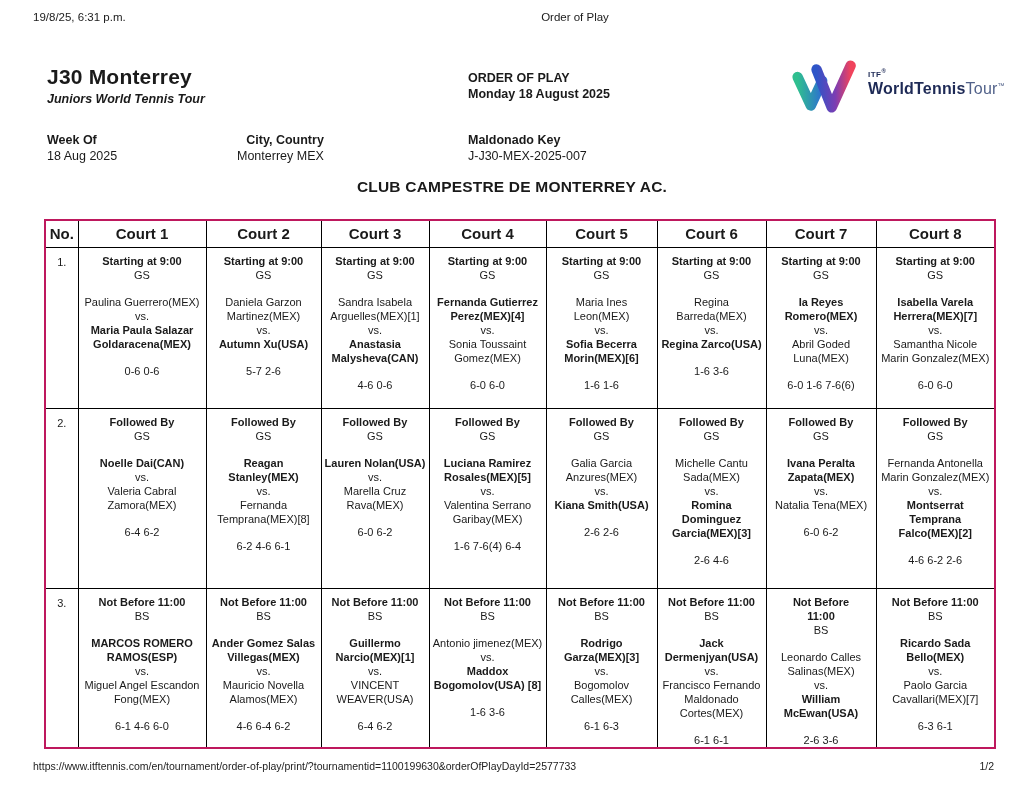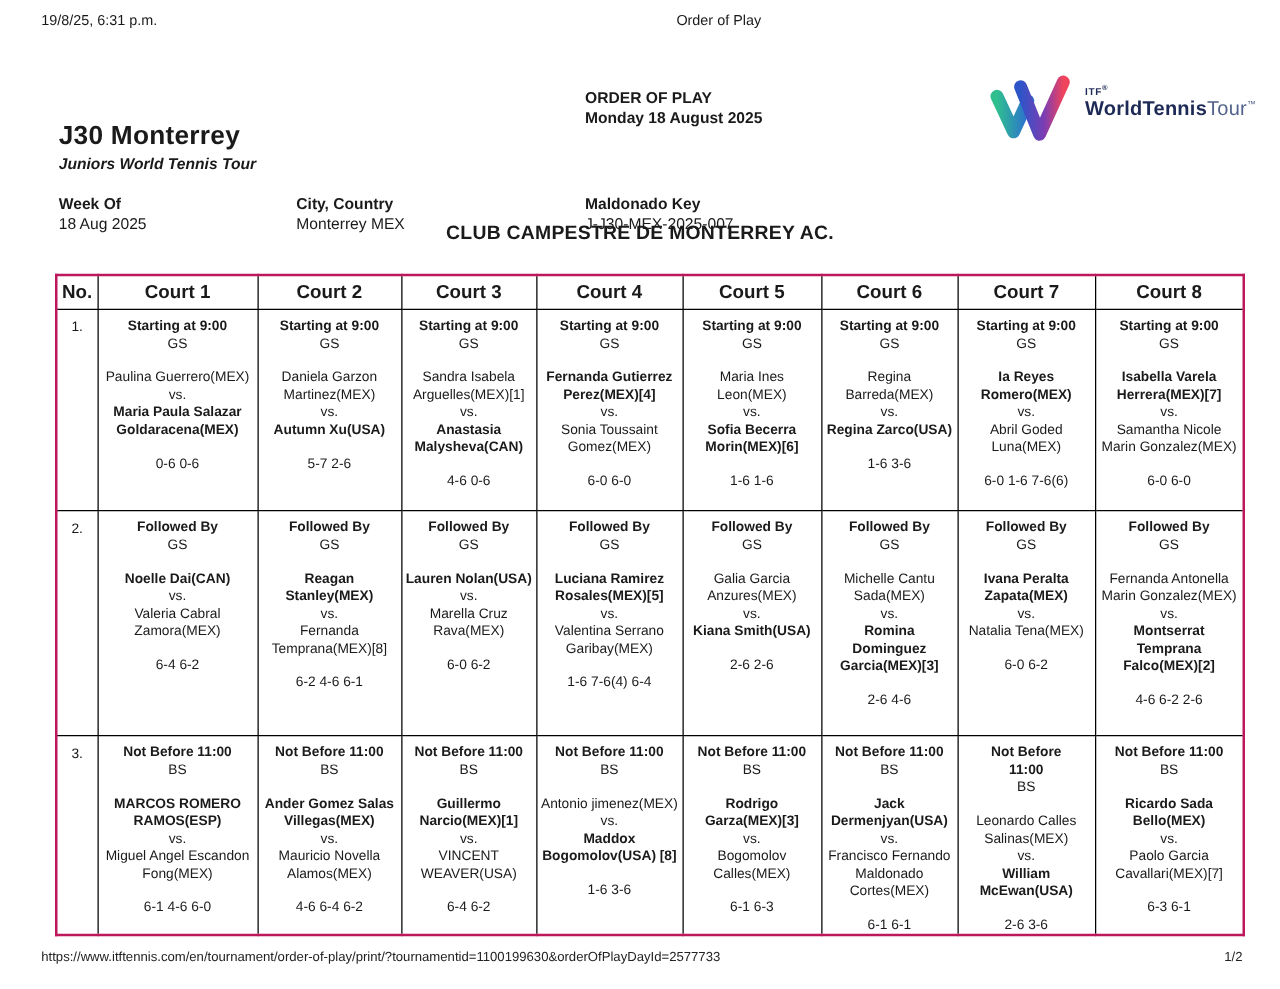--- a/index.html
+++ b/index.html
@@ -3,41 +3,41 @@
 <meta charset="utf-8">
 <style>
   * { margin:0; padding:0; box-sizing:border-box; }
   html,body { background:#fff; }
   body { font-family:"Liberation Sans","DejaVu Sans",sans-serif; color:#1a1a1a; }
   .page { position:relative; width:1024px; height:791px; background:#fff; overflow:hidden; }
 
   .meta-left   { position:absolute; left:33px; top:11px; font-size:11.5px; }
   .meta-center { position:absolute; left:500px; top:11px; width:150px; text-align:center; font-size:11.5px; }
 
-  .title-block { position:absolute; left:47px; top:65px;margin-top:32px; }
+  .title-block { position:absolute; left:47px; top:65px; }
   .title-block .t1 { font-size:21px; font-weight:bold; letter-spacing:0.2px; }
   .title-block .t2 { font-size:12.5px; font-weight:bold; font-style:italic; margin-top:3px; }
 
   .order-block { position:absolute; left:468px; top:70px; font-size:12.5px; font-weight:bold; line-height:16px; }
 
   .logo { position:absolute; left:790px; top:58px; width:215px; height:60px; }
   .logo svg { position:absolute; left:0; top:0; }
   .wtt-text { position:absolute; left:78px; top:10px; }
   .itf-mark { font-size:8px; font-weight:bold; color:#1e2a56; letter-spacing:0.5px; }
   .itf-mark .reg { font-size:6px; vertical-align:super; }
   .wtt-name { font-size:16px; color:#1e2a56; margin-top:1px; letter-spacing:0.2px; }
   .wtt-name .bold-part { font-weight:bold; }
   .wtt-name .light-part { font-weight:normal; color:#52628a; }
   .wtt-name .tm { font-size:7px; vertical-align:super; color:#52628a; }
 
   .info-row { position:absolute; top:132px; left:0; width:100%; font-size:12.5px; line-height:16px; }
-  .info-item { position:absolute; top:0;margin-top:23px; }
+  .info-item { position:absolute; top:0; }
   .info-item .lbl { font-weight:bold; }
   .info-week { left:47px; }
-  .info-city { left:237px; }
+  .info-city { left:237px;text-align:right; }
   .info-key  { left:468px; }
 
   .venue { position:absolute; top:178px; left:0; width:100%; text-align:center;
            font-size:15.5px; font-weight:bold; letter-spacing:0.2px; }
 
   table.oop { position:absolute; left:44px; top:219px; width:950px;
               border-collapse:collapse; table-layout:fixed;
               border:2px solid #be185d; }
   table.oop th, table.oop td { border:1px solid #000; vertical-align:top; }
   table.oop th { height:27px; font-size:15px; font-weight:bold; text-align:center; vertical-align:middle; }

